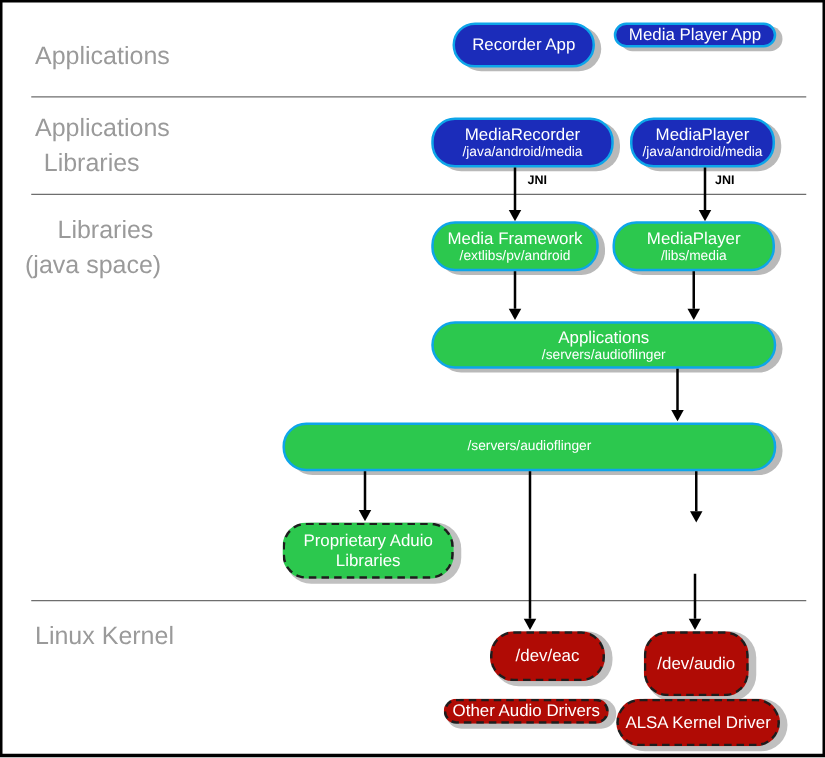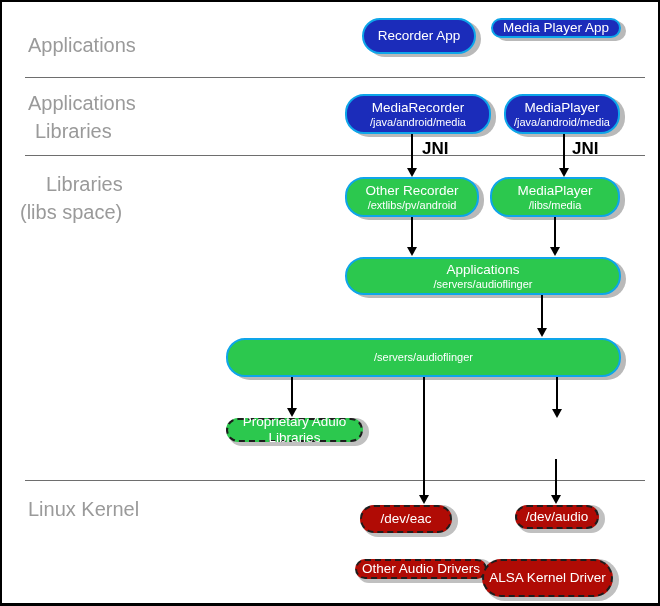--- a/index.html
+++ b/index.html
@@ -58,37 +58,37 @@
   .arrow::after{
     content:'';
     position:absolute;
     bottom:-9px;left:-6px;
     border:5px solid transparent;
     border-top:9px solid #000;
     border-bottom:none;
   }
   .jni{
     position:absolute;
-    color:#000;font-size:17px;font-weight:bold;
+    color:#000;font-size:10px;font-weight:bold;
   }
 </style>
 </head>
 <body>
 
 <div id="diagram">
 
   <div class="divider" style="top:75px"></div>
   <div class="divider" style="top:153px"></div>
   <div class="divider" style="top:478px"></div>
 
   <div class="section-label" style="left:26px;top:31px">Applications</div>
   <div class="section-label" style="left:26px;top:89px">Applications</div>
   <div class="section-label" style="left:33px;top:117px">Libraries</div>
   <div class="section-label" style="left:44px;top:170px">Libraries</div>
-  <div class="section-label" style="left:18px;top:198px">(libs space)</div>
+  <div class="section-label" style="left:18px;top:198px">(java space)</div>
   <div class="section-label" style="left:26px;top:495px">Linux Kernel</div>
 
   <div class="box blue" style="left:360px;top:16px;width:114px;height:36px">
     <span class="box-title">Recorder App</span>
   </div>
   <div class="box blue" style="left:489px;top:16px;width:130px;height:20px">
     <span class="box-title">Media Player App</span>
   </div>
 
   <div class="box blue" style="left:343px;top:92px;width:146px;height:40px">
@@ -99,21 +99,21 @@
     <span class="box-title">MediaPlayer</span>
     <span class="box-path">/java/android/media</span>
   </div>
 
   <div class="arrow" style="left:409px;top:132px;height:34px"></div>
   <div class="arrow" style="left:561px;top:132px;height:34px"></div>
   <div class="jni" style="left:420px;top:137px">JNI</div>
   <div class="jni" style="left:570px;top:137px">JNI</div>
 
   <div class="box green" style="left:343px;top:175px;width:134px;height:40px">
-    <span class="box-title">Other Recorder</span>
+    <span class="box-title">Media Framework</span>
     <span class="box-path">/extlibs/pv/android</span>
   </div>
   <div class="box green" style="left:488px;top:175px;width:130px;height:40px">
     <span class="box-title">MediaPlayer</span>
     <span class="box-path">/libs/media</span>
   </div>
 
   <div class="arrow" style="left:409px;top:215px;height:30px"></div>
   <div class="arrow" style="left:552px;top:215px;height:30px"></div>
 
@@ -125,33 +125,33 @@
   <div class="arrow" style="left:539px;top:293px;height:33px"></div>
 
   <div class="box green" style="left:224px;top:336px;width:395px;height:39px">
     <span class="box-path">/servers/audioflinger</span>
   </div>
 
   <div class="arrow" style="left:289px;top:375px;height:31px"></div>
   <div class="arrow" style="left:554px;top:375px;height:32px"></div>
   <div class="arrow" style="left:421px;top:375px;height:118px"></div>
 
-  <div class="box green dashed" style="left:224px;top:416px;width:137px;height:24px">
+  <div class="box green dashed" style="left:224px;top:416px;width:137px;height:45px">
     <span class="box-title">Proprietary Aduio</span>
     <span class="box-title">Libraries</span>
   </div>
 
   <div class="arrow" style="left:553px;top:457px;height:36px"></div>
 
-  <div class="box red dashed" style="left:358px;top:503px;width:92px;height:28px">
+  <div class="box red dashed" style="left:390px;top:503px;width:92px;height:40px">
     <span class="box-title">/dev/eac</span>
   </div>
-  <div class="box red dashed" style="left:513px;top:503px;width:84px;height:24px">
+  <div class="box red dashed" style="left:513px;top:503px;width:84px;height:52px">
     <span class="box-title">/dev/audio</span>
   </div>
   <div class="box red dashed" style="left:353px;top:557px;width:132px;height:20px">
     <span class="box-title">Other Audio Drivers</span>
   </div>
-  <div class="box red dashed" style="left:480px;top:557px;width:131px;height:38px">
+  <div class="box red dashed" style="left:491px;top:557px;width:131px;height:38px">
     <span class="box-title">ALSA Kernel Driver</span>
   </div>
 
 </div>
 
 </body></html>

